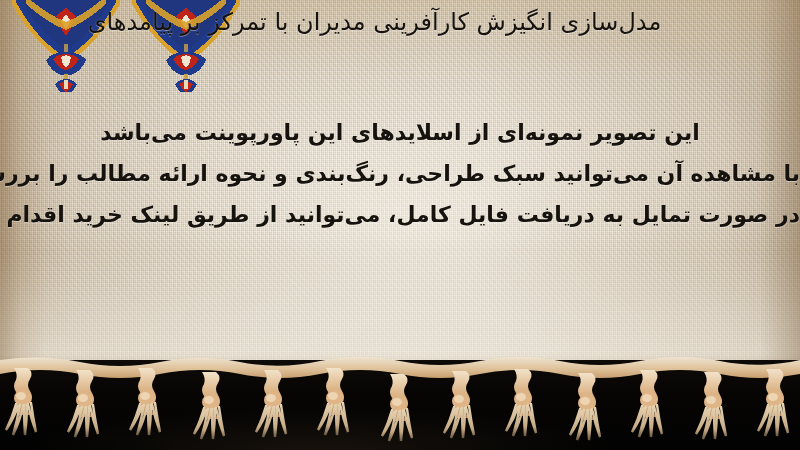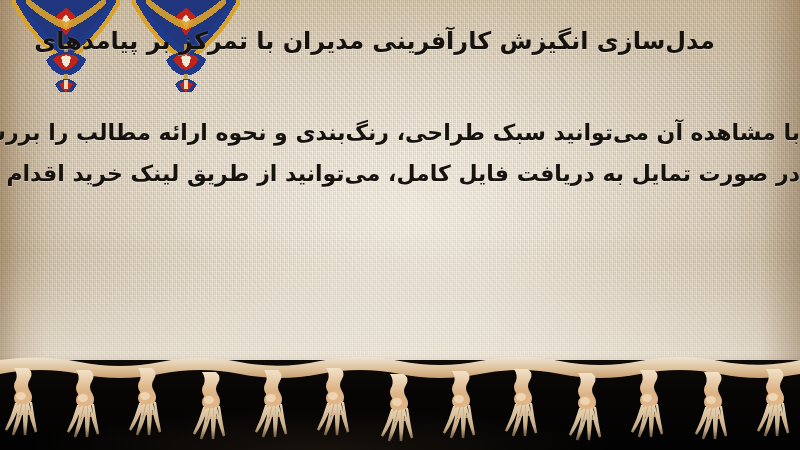--- a/index.html
+++ b/index.html
@@ -61,24 +61,24 @@
   .txt{
     position:absolute;
     color:#16120e;
     text-align:center;
     width:100%;
     direction:rtl;
     white-space:nowrap;
     text-shadow:0 1px 0 rgba(255,255,255,0.30), 0 0 2px rgba(255,250,240,0.25);
   }
   #title{
-    top:24px;
+    top:5px;
     font-size:24px;
     line-height:34px;
-    font-weight:700;
+    font-weight:400;
     letter-spacing:0px;
     padding-right:51px;
     box-sizing:border-box;
   }
   #title .t-line{display:block;}
   #body-lines{
     position:absolute;
     top:112px;width:100%;
     direction:rtl;text-align:center;
   }
@@ -175,20 +175,21 @@
         <path d="M-3 52 L3 52 L2 59 L-2 59 Z" fill="#c02418"></path>
       </g>
     </svg>
   </div>
 
   <div class="txt" id="title">
     <span class="t-line">مدل‌سازی انگیزش کارآفرینی مدیران با تمرکز بر پیامدهای</span>
   </div>
 
   <div id="body-lines">
+    <span class="b-line">این تصویر نمونه‌ای از اسلایدهای این پاورپوینت می‌باشد</span>
     <span class="b-line">با مشاهده آن می‌توانید سبک طراحی، رنگ‌بندی و نحوه ارائه مطالب را بررسی نمایید</span>
     <span class="b-line">در صورت تمایل به دریافت فایل کامل، می‌توانید از طریق لینک خرید اقدام فرمایید</span>
   </div>
 
   <div class="fringe-zone"></div>
 
   <svg class="fringe-svg" viewBox="0 0 800 98" xmlns="http://www.w3.org/2000/svg">
     <defs>
       <linearGradient id="cordG" x1="0" y1="0" x2="0" y2="1">
         <stop offset="0%" stop-color="#f2e2c9"></stop>

